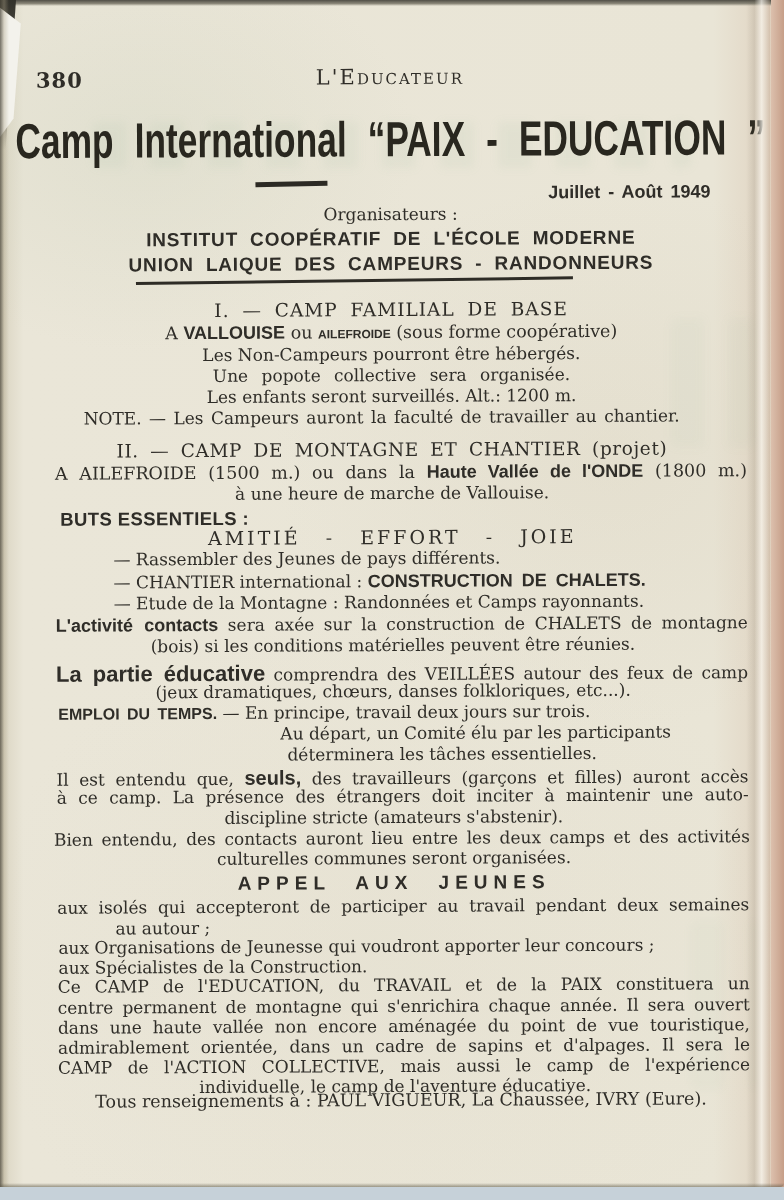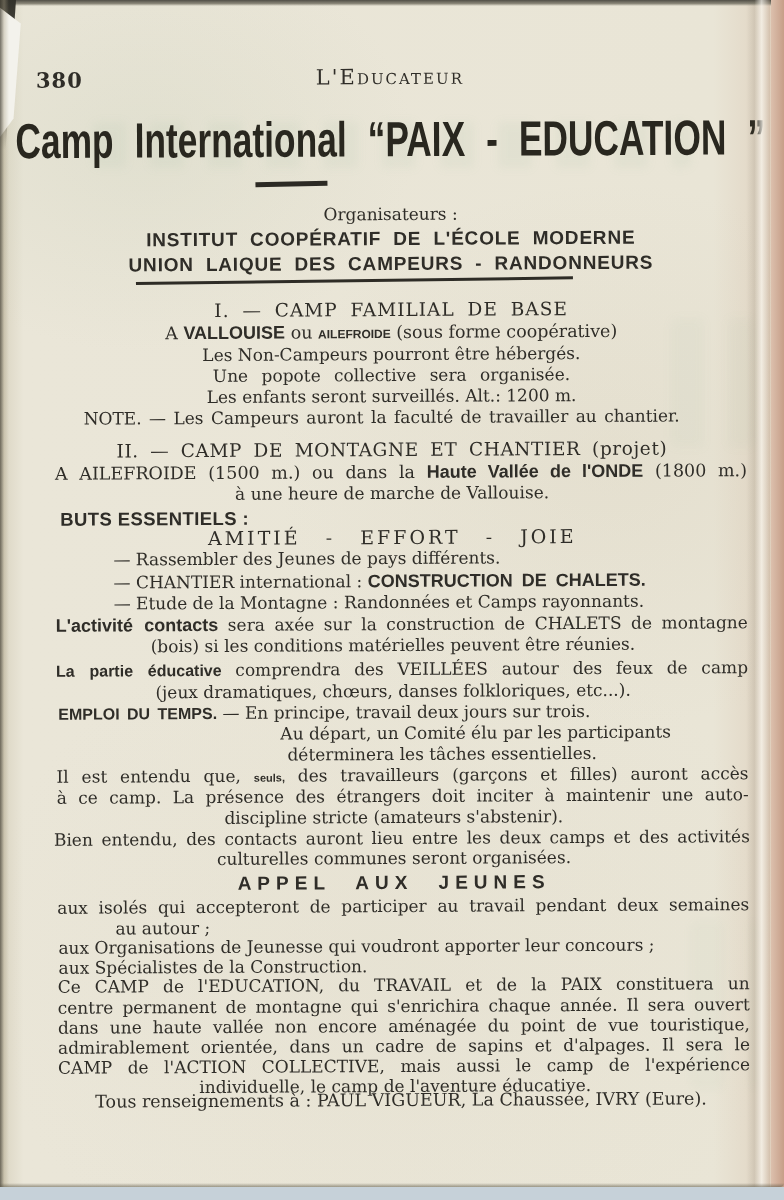--- a/index.html
+++ b/index.html
@@ -57,20 +57,21 @@
   <div class="content">
 
     <div class="ln" style="top:66px;left:38px;font-size:21px;font-weight:bold;letter-spacing:1px;">380</div>
     <div class="ln c smallcaps" style="top:64px;font-size:21px;letter-spacing:2px;">L'Educateur</div>
 
     <div class="title-wrap">
       <span class="title">Camp International “PAIX - EDUCATION ”</span>
     </div>
     <div class="title-underline"></div>
 
+    <div class="ln bs" style="top:182px;right:72px;font-size:18px;word-spacing:3px;">Juillet - Août 1949</div>
 
     <div class="ln c" style="top:204px;font-size:17px;">Organisateurs :</div>
     <div class="ln c bs" style="top:227px;font-size:19px;word-spacing:6px;letter-spacing:.8px;">INSTITUT COOPÉRATIF DE L'ÉCOLE MODERNE</div>
     <div class="ln c bs" style="top:252px;font-size:19px;word-spacing:6px;letter-spacing:.8px;">UNION LAIQUE DES CAMPEURS - RANDONNEURS</div>
     <div class="orgrule"></div>
 
     <div class="ln c" style="top:298px;font-size:18.5px;word-spacing:6px;letter-spacing:1px;">I. — CAMP FAMILIAL DE BASE</div>
     <div class="ln c" style="top:321px;font-size:17.5px;">
       <span>A </span><span class="bs" style="font-size:18px;">VALLOUISE</span><span> ou </span><span class="bs" style="font-size:12px;">AILEFROIDE</span><span> (sous forme coopérative)</span>
     </div>
@@ -92,32 +93,32 @@
       <span>— CHANTIER international : </span><span class="bs" style="font-size:18px;word-spacing:4px;">CONSTRUCTION DE CHALETS.</span>
     </div>
     <div class="ln" style="top:592px;left:113px;">— Etude de la Montagne : Randonnées et Camps rayonnants.</div>
 
     <div class="ln j" style="top:613px;">
       <span class="bs" style="font-size:18px;word-spacing:2px;">L'activité contacts</span><span> sera axée sur la construction de CHALETS de montagne</span>
     </div>
     <div class="ln c" style="top:635px;">(bois) si les conditions matérielles peuvent être réunies.</div>
 
     <div class="ln j" style="top:659px;">
-      <span class="bs" style="font-size:16px;word-spacing:2px;">La partie éducative</span><span> comprendra des VEILLÉES autour des feux de camp</span>
+      <span class="bs" style="font-size:22px;word-spacing:2px;">La partie éducative</span><span> comprendra des VEILLÉES autour des feux de camp</span>
     </div>
     <div class="ln c" style="top:681px;">(jeux dramatiques, chœurs, danses folkloriques, etc...).</div>
 
     <div class="ln" style="top:702px;left:57px;">
       <span class="bs" style="font-size:16px;word-spacing:3px;">EMPLOI DU TEMPS.</span><span> — En principe, travail deux jours sur trois.</span>
     </div>
     <div class="ln" style="top:723px;left:279px;">Au départ, un Comité élu par les participants</div>
     <div class="ln" style="top:744px;left:286px;">déterminera les tâches essentielles.</div>
 
     <div class="ln j" style="top:765px;">
-      <span>Il est entendu que, </span><span class="bs" style="font-size:11px;">seuls,</span><span> des travailleurs (garçons et filles) auront accès</span>
+      <span>Il est entendu que, </span><span class="bs" style="font-size:20px;">seuls,</span><span> des travailleurs (garçons et filles) auront accès</span>
     </div>
     <div class="ln j" style="top:786px;">à ce camp. La présence des étrangers doit inciter à maintenir une auto-</div>
     <div class="ln c" style="top:807px;">discipline stricte (amateurs s'abstenir).</div>
 
     <div class="ln j" style="top:828px;left:52px;width:696px;">Bien entendu, des contacts auront lieu entre les deux camps et des activités</div>
     <div class="ln c" style="top:848px;">culturelles communes seront organisées.</div>
 
     <div class="ln c bs" style="top:871px;font-size:19px;letter-spacing:6px;word-spacing:14px;">APPEL AUX JEUNES</div>
     <div class="ln j" style="top:896px;">aux isolés qui accepteront de participer au travail pendant deux semaines</div>
     <div class="ln" style="top:917px;left:113px;">au autour ;</div>

